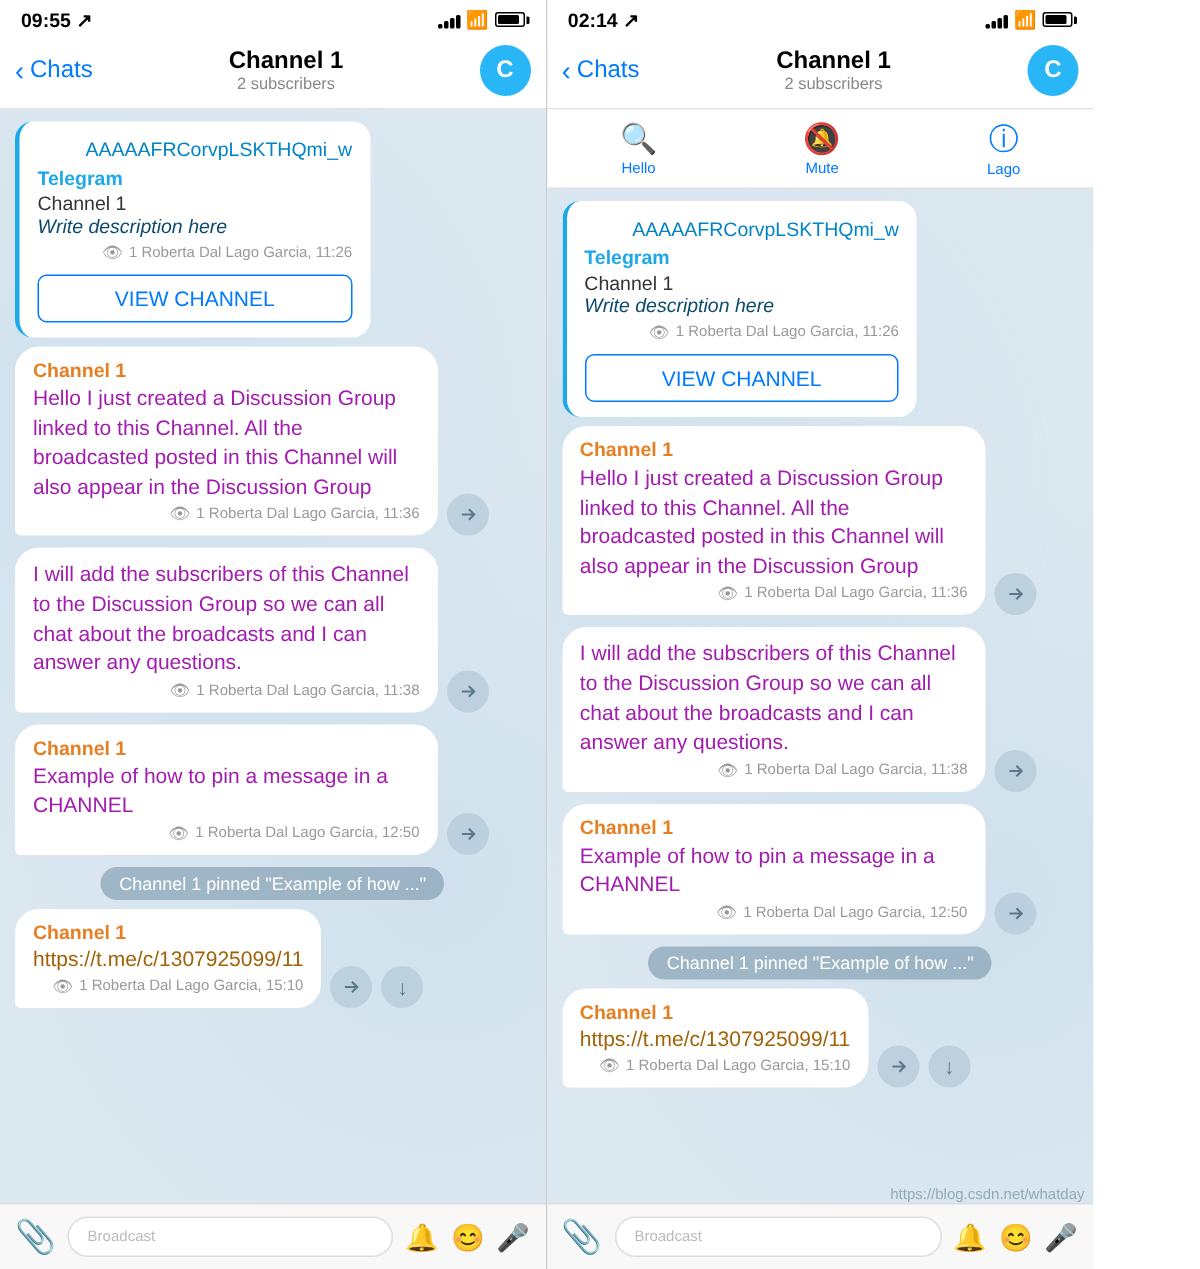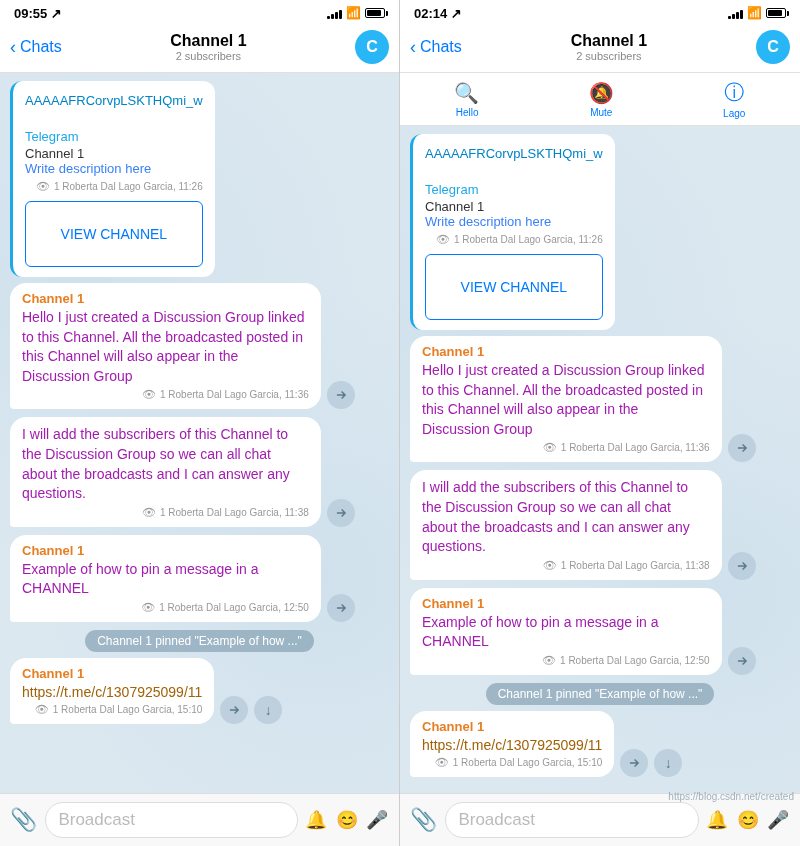--- a/index.html
+++ b/index.html
@@ -173,59 +173,61 @@
         radial-gradient(circle at 80% 70%, rgba(180,210,230,0.3) 0%, transparent 50%);
       display: flex;
       flex-direction: column;
       gap: 6px;
     }
 
     .channel-link {
       color: #0084c7;
       font-size: 13px;
       text-decoration: none;
+      margin-left: 32px;
     }
 
     .telegram-sender {
       color: #1da9e9;
       font-size: 13px;
-      font-weight: 400;
-      margin: 20px 0 2px;
+      font-weight: 700;
+      margin: 2px 0 2px;
     }
 
     .channel-name-card {
       font-size: 13px;
       font-weight: 500;
       color: #333;
     }
 
     .desc-text {
       font-size: 13px;
-      color: #3b82f6;
+      color: #0c4a6e;
       margin-bottom: 4px;
+      font-style: italic;
     }
 
     .msg-meta {
       display: flex;
       align-items: center;
       justify-content: flex-end;
       gap: 4px;
       font-size: 10px;
       color: #999;
       margin-top: 2px;
     }
 
     .msg-meta .eye { font-size: 11px; }
 
     .view-channel-btn {
       border: 1.5px solid #007aff;
       border-radius: 6px;
       color: #007aff;
       text-align: center;
-      padding: 24px;
+      padding: 7px;
       font-size: 14px;
       font-weight: 500;
       margin-top: 8px;
     }
 
     
     .msg-row {
       display: flex;
       align-items: flex-end;
       gap: 6px;
@@ -296,21 +298,21 @@
       color: #8a9aaa;
       font-size: 22px;
     }
 
     .broadcast-input {
       flex: 1;
       background: #fff;
       border: 1px solid #ddd;
       border-radius: 18px;
       padding: 7px 12px;
-      font-size: 17px;
+      font-size: 10px;
       color: #bbb;
     }
 
     .bottom-icons {
       display: flex;
       align-items: center;
       gap: 8px;
       color: #8a9aaa;
       font-size: 18px;
     }
@@ -324,21 +326,21 @@
       color: rgba(100,130,150,0.6);
       z-index: 10;
     }
 
     
     .chat-area::-webkit-scrollbar { display: none; }
   </style>
 </head>
 <body>
 
-<div id="app" style="display:flex; width:800px; height:846px; overflow:hidden;">
+<div id="app" style="display:flex; width:729px; height:846px; overflow:hidden;">
     <div class="phone-panel">
       <div class="status-bar">
     <span class="status-left">09:55 ↗</span>
     <div class="status-right">
       <div class="signal-bars">
         <span style="height:3px"></span>
         <span style="height:5px"></span>
         <span style="height:7px"></span>
         <span style="height:9px"></span>
       </div>
@@ -560,15 +562,15 @@
       </div>
       <div class="bottom-bar">
     <span class="attach-icon">📎</span>
     <div class="broadcast-input">Broadcast</div>
     <div class="bottom-icons">
       <span>🔔</span>
       <span>😊</span>
       <span>🎤</span>
     </div>
   </div>
-      <div class="watermark">https://blog.csdn.net/created</div>
+      <div class="watermark">https://blog.csdn.net/whatday</div>
     </div>
   </div>
 
 </body></html>

